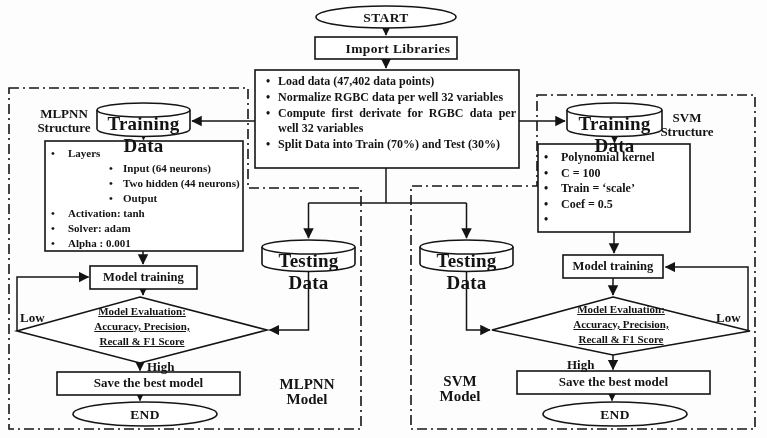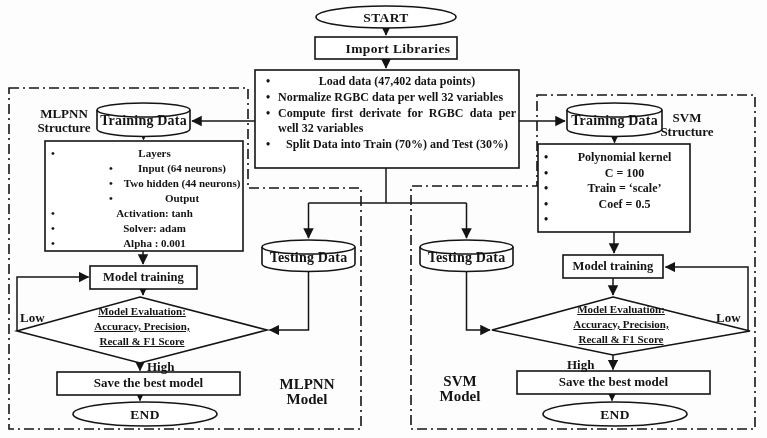--- a/index.html
+++ b/index.html
@@ -8,27 +8,27 @@
     font-family:"Liberation Serif","DejaVu Serif",serif;color:#141414;
   }
   .stage svg{position:absolute;left:0;top:0;}
   .lbl{position:absolute;font-weight:700;color:#141414;}
   .ctr{text-align:center;}
   .li{display:flex;align-items:flex-start;}
   .b{flex:0 0 12px;}
   .bb{flex:0 0 17px;}
   .t{flex:1 1 auto;}
   .j{text-align:justify;}
-  .nw{white-space:nowrap;text-align:center;}
+  .nw{white-space:nowrap;}
   .sub{padding-left:58px;}
   .sub .b{flex:0 0 14px;}
   .steps{font-size:12px;line-height:15.8px;}
   .mlpnnbox{font-size:11px;line-height:15px;}
   .svmbox{font-size:12px;line-height:15.6px;}
-  .cyl{font-size:14px;letter-spacing:.2px;}
+  .cyl{font-size:19px;letter-spacing:.2px;}
   .node{font-size:12.6px;}
   .diam{font-size:11px;line-height:15px;text-decoration:underline;}
   .tag{font-size:13px;line-height:13.5px;}
   .big{font-size:15px;line-height:14.5px;}
   .cap{font-size:13.5px;letter-spacing:.4px;}
   .edge{font-size:13px;}
 </style>
 </head>
 <body>
 

